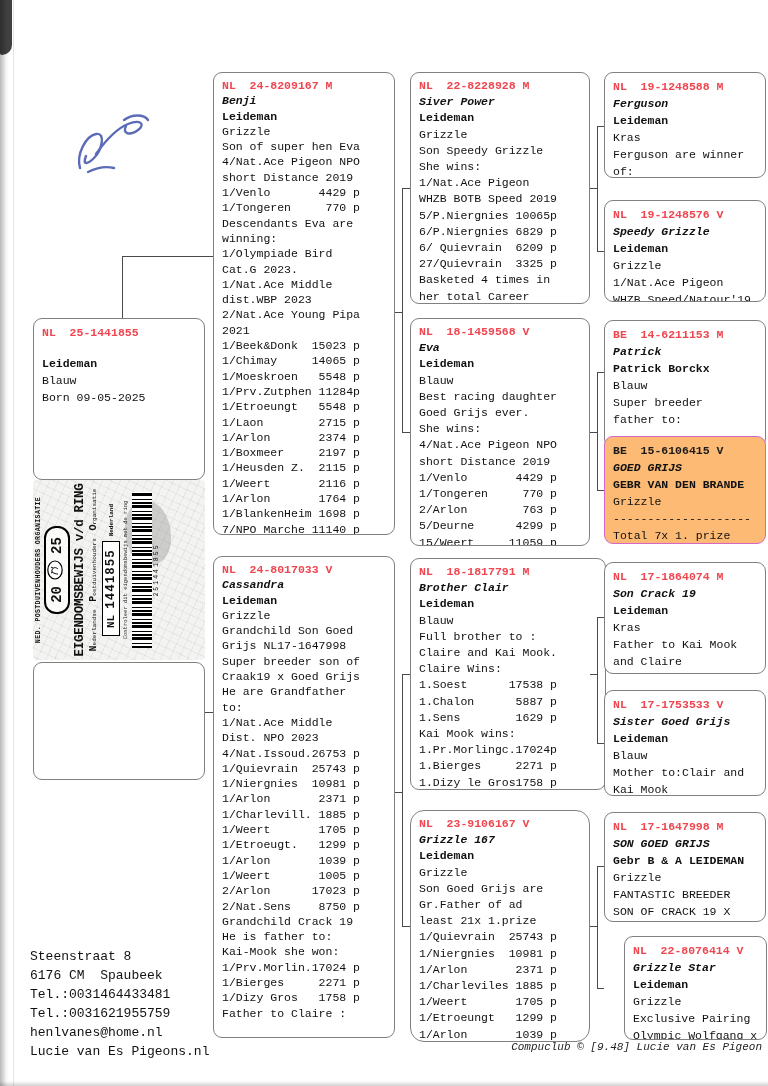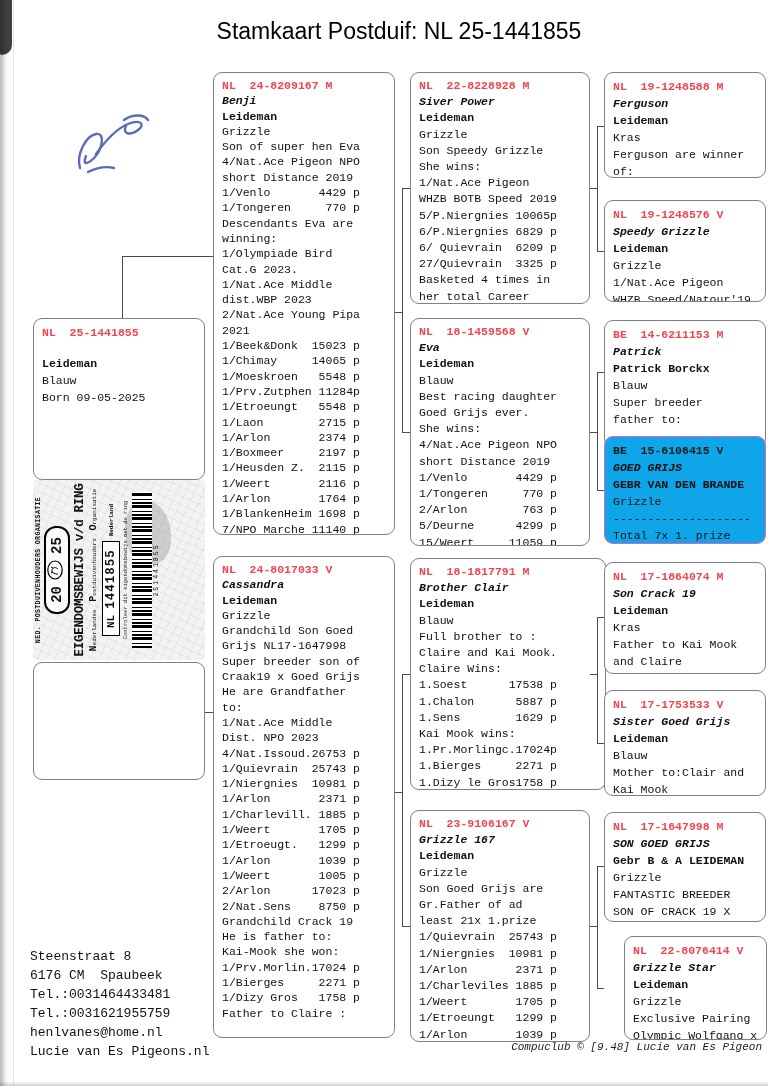--- a/index.html
+++ b/index.html
@@ -23,21 +23,21 @@
         padding:5px 4px 3px 8px;box-sizing:border-box;font-size:11.5px;overflow:hidden;}
   .pbox .ring{color:#ef4650;font-weight:bold;white-space:pre;}
   .pbox .name{font-weight:bold;font-style:italic;white-space:pre;}
   .pbox .strain{font-weight:bold;white-space:pre;}
   .pbox .lines{white-space:pre;}
   .col2{line-height:15.3px;}
   .col3{line-height:16.2px;}
   .col4{line-height:17px;}
   .main-box{line-height:17px;}
   .main-box .gap{height:14px;}
-  .highlight{background:#0ea5e9;border-color:#d667c5;}
+  .highlight{background:#fdba74;border-color:#d667c5;}
   .highlight .ring{color:#1a1a1a;}
   
   .cline{position:absolute;background:#4a4a4a;}
   
   .contact{position:absolute;left:30px;top:940px;line-height:19px;font-size:13px;}
   .contact .cname{font-size:16.5px;font-weight:bold;letter-spacing:.5px;margin-bottom:3px;}
   .contact .clines{white-space:pre;margin-top:7px;}
   
   .footer{position:absolute;right:6px;top:1041px;font-size:11px;font-style:italic;color:#222;}
   
@@ -74,21 +74,20 @@
 </head>
 <body>
 
 <div class="page">
 
   <div class="scan-corner"></div>
   <div class="scan-left"></div>
   <div class="scan-fold"></div>
   <div class="scan-bottom"></div>
 
-  <div class="title">Stamkaart Postduif: NL  25-1441855</div>
 
   <div class="signature">
     <svg width="90" height="78" viewBox="0 0 90 78">
       <g fill="none" stroke="#4a5cb0" stroke-width="2.4" stroke-linecap="round" opacity="0.9">
         <path d="M14 58 C 10 44, 20 26, 30 24 C 40 22, 36 40, 28 48 C 22 54, 16 56, 20 46"></path>
         <path d="M30 44 C 40 30, 52 18, 62 14 C 74 9, 80 14, 72 20 C 64 26, 56 24, 60 16"></path>
         <path d="M58 10 C 66 4, 78 4, 82 10"></path>
         <path d="M22 62 C 30 58, 40 56, 48 58"></path>
       </g>
     </svg>
@@ -245,21 +244,21 @@
 Claire and Kai Mook.
 Claire Wins:
 1.Soest      17538 p
 1.Chalon      5887 p
 1.Sens        1629 p
 Kai Mook wins:
 1.Pr.Morlingc.17024p
 1.Bierges     2271 p
 1.Dizy le Gros1758 p</div>
   </div>
-  <div class="pbox col3" style="left:410px;top:810px;width:180px;height:232px;">
+  <div class="pbox col3" style="left:410px;top:810px;width:180px;height:232px;border-radius:14px;">
     <div class="ring">NL  23-9106167 V</div>
     <div class="name">Grizzle 167</div>
     <div class="strain">Leideman</div>
     <div class="lines">Grizzle
 Son Goed Grijs are
 Gr.Father of ad
 least 21x 1.prize
 1/Quievrain  25743 p
 1/Niergnies  10981 p
 1/Arlon       2371 p

